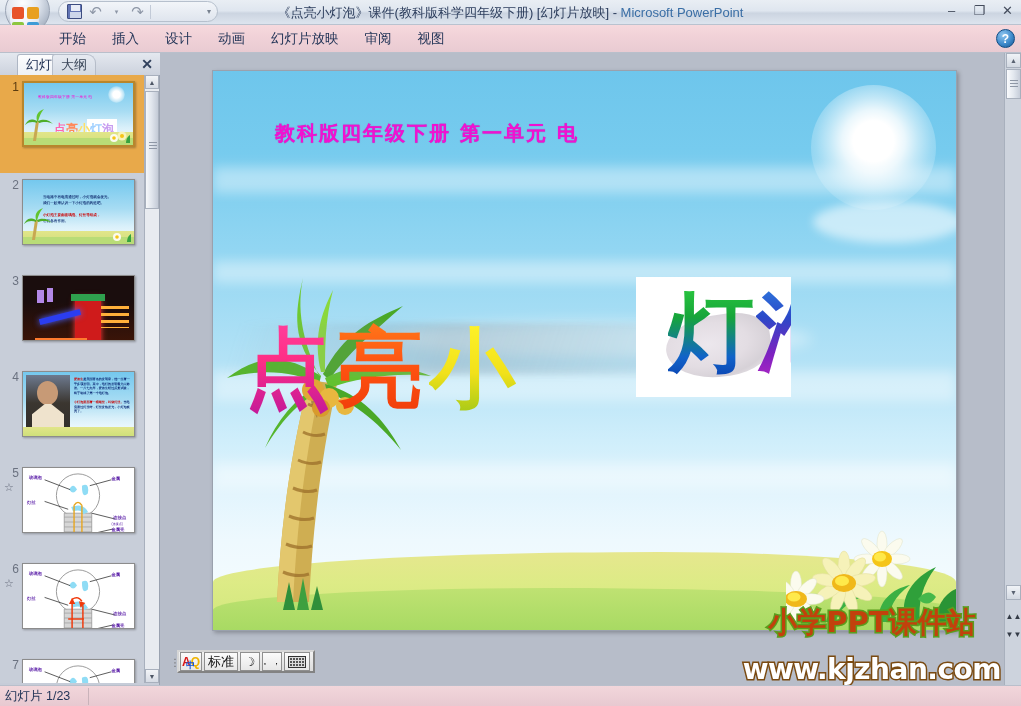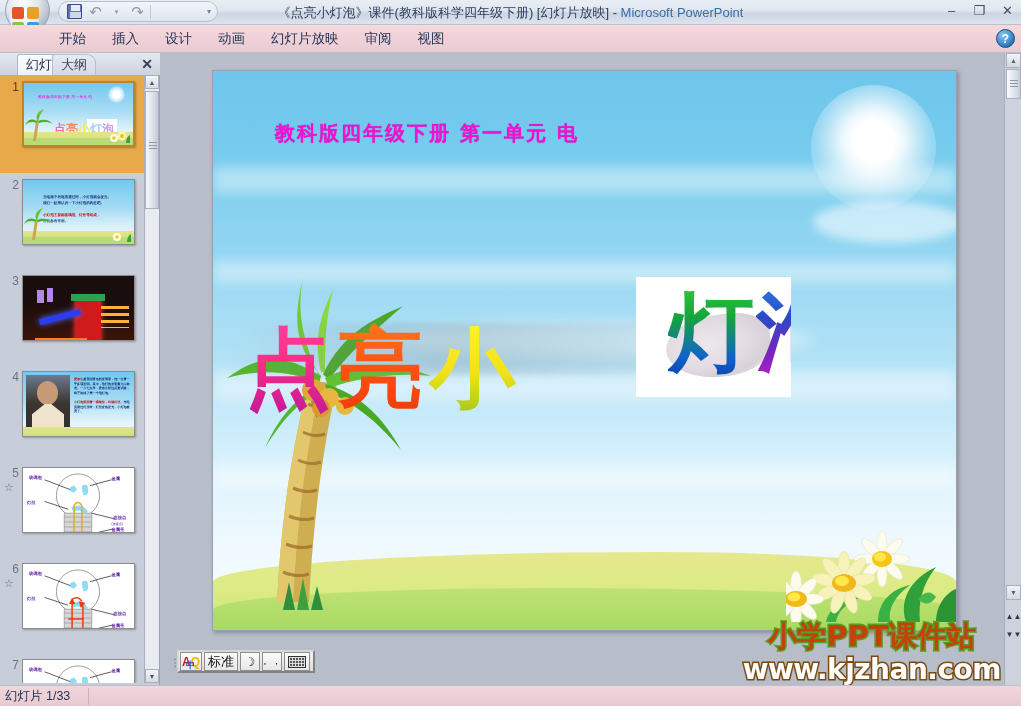--- a/index.html
+++ b/index.html
@@ -308,21 +308,21 @@
   }
   .wm1{
     font-size:29px; font-weight:bold; color:#c2410c;
     -webkit-text-stroke:3px #5a9e1e; paint-order:stroke fill;
     letter-spacing:0px; white-space:nowrap;
     font-family:"DejaVu Sans", sans-serif;
   }
   .wm2{
     font-size:28px; font-weight:bold; color:#ffffff;
     -webkit-text-stroke:3px #7a4a11; paint-order:stroke fill;
-    letter-spacing:-0.5px; margin-top:5px; white-space:nowrap;
+    letter-spacing:-0.5px; margin-top:19px; white-space:nowrap;
     font-family:"DejaVu Sans", sans-serif;
   }
 
   
   .rscroll{
     position:absolute; right:0; top:53px; width:17px; height:632px;
     background:#cdd3dd; border-left:1px solid #a8b0bd;
   }
   .rs-btn{
     position:absolute; left:1px; width:15px; height:15px;
@@ -759,17 +759,17 @@
       </div>
     </div>
   </div>
 
   <div class="watermark">
     <div class="wm1">小学PPT课件站</div>
     <div class="wm2">www.kjzhan.com</div>
   </div>
 
   <div class="statusbar">
-    <div class="status-text">幻灯片 1/33</div>
+    <div class="status-text">幻灯片 1/23</div>
     <div class="status-sep"></div>
   </div>
 
 </div>
 
 </body></html>

